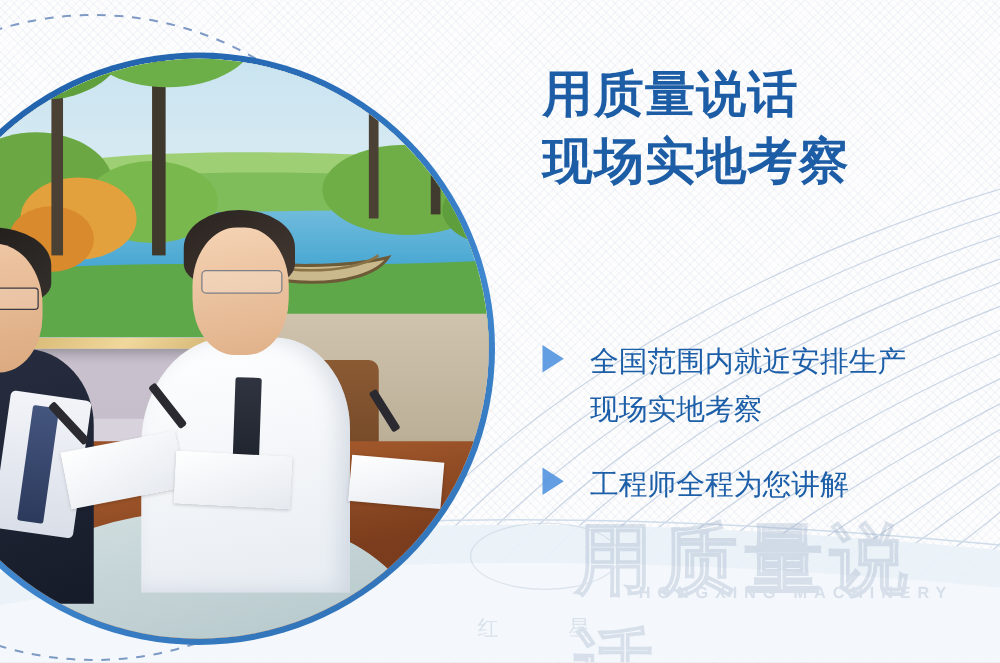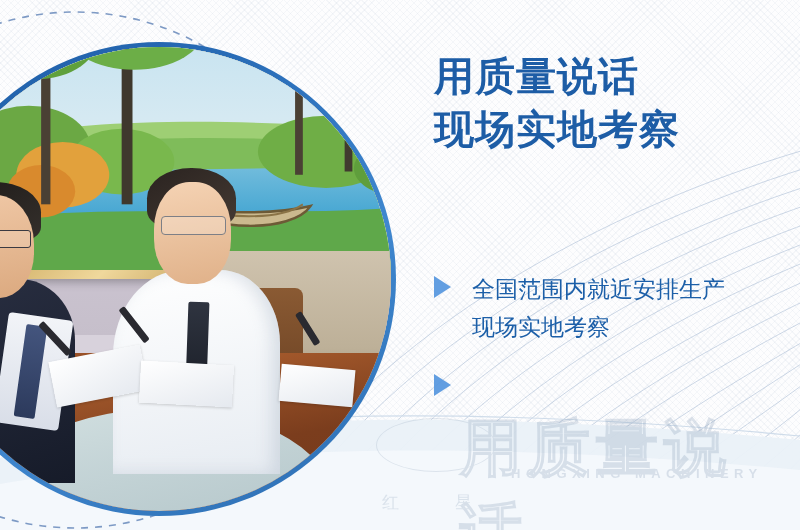--- a/index.html
+++ b/index.html
@@ -314,20 +314,21 @@
     <div class="bullets">
 
       <div class="bullet">
         <span class="arrow"></span>
         <div class="btext">全国范围内就近安排生产</div>
         <div class="btext">现场实地考察</div>
       </div>
 
       <div class="bullet">
         <span class="arrow"></span>
+        <div class="btext">工程师全程为您讲解</div>
       </div>
 
     </div>
   </div>
 
   <div class="watermark">
     <div class="wm-oval"></div>
     <div class="wm-cn">用质量说话</div>
     <div class="wm-sub">红星</div>
     <div class="wm-en">HONGXING MACHINERY</div>

